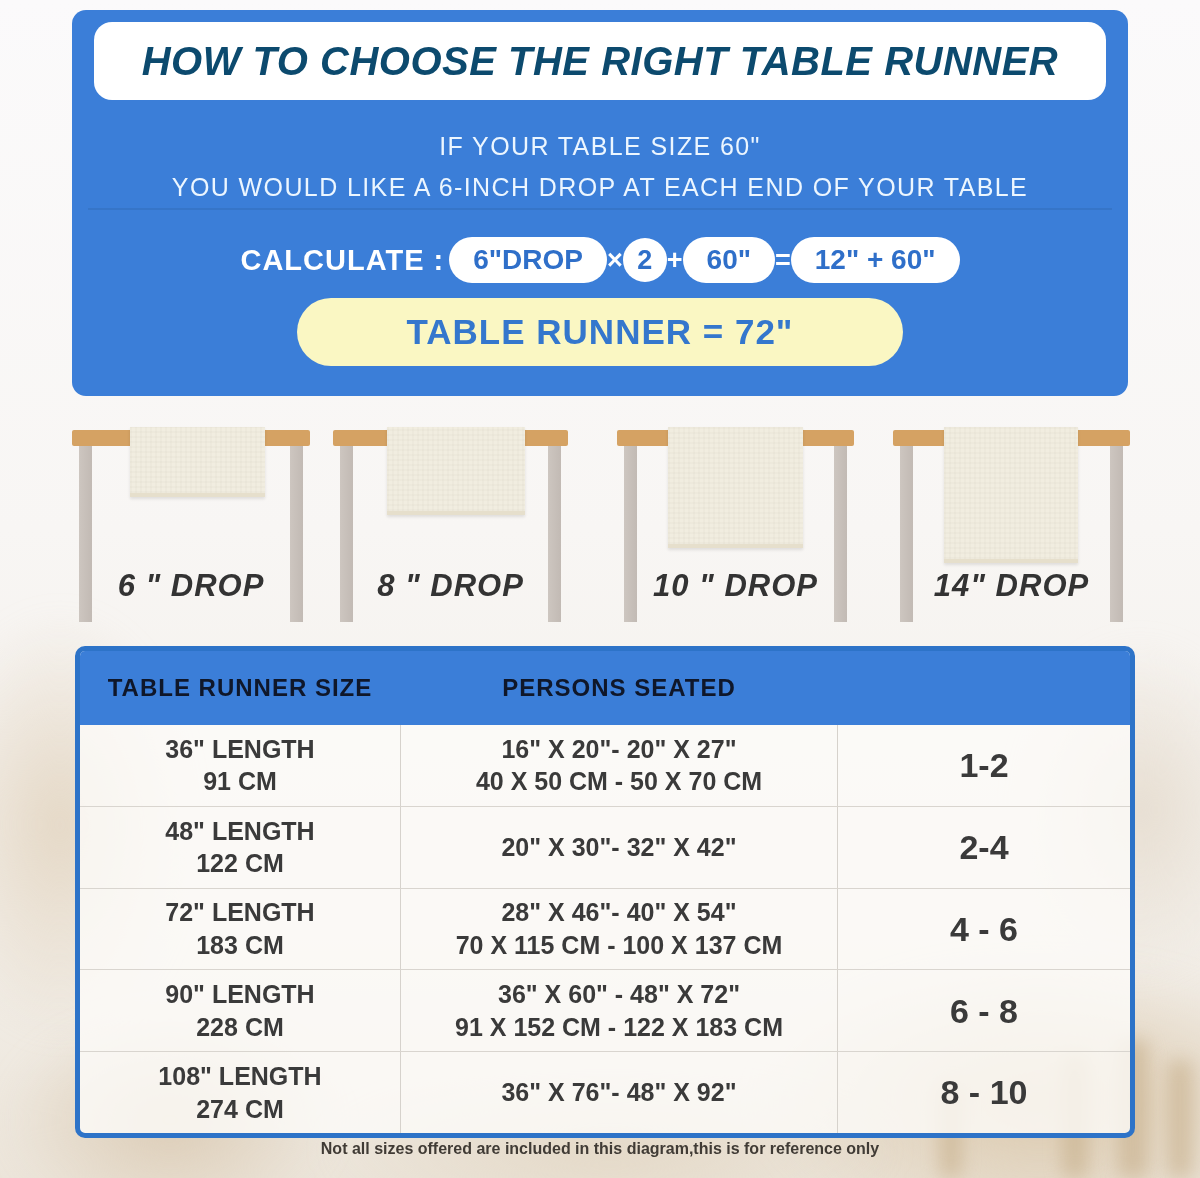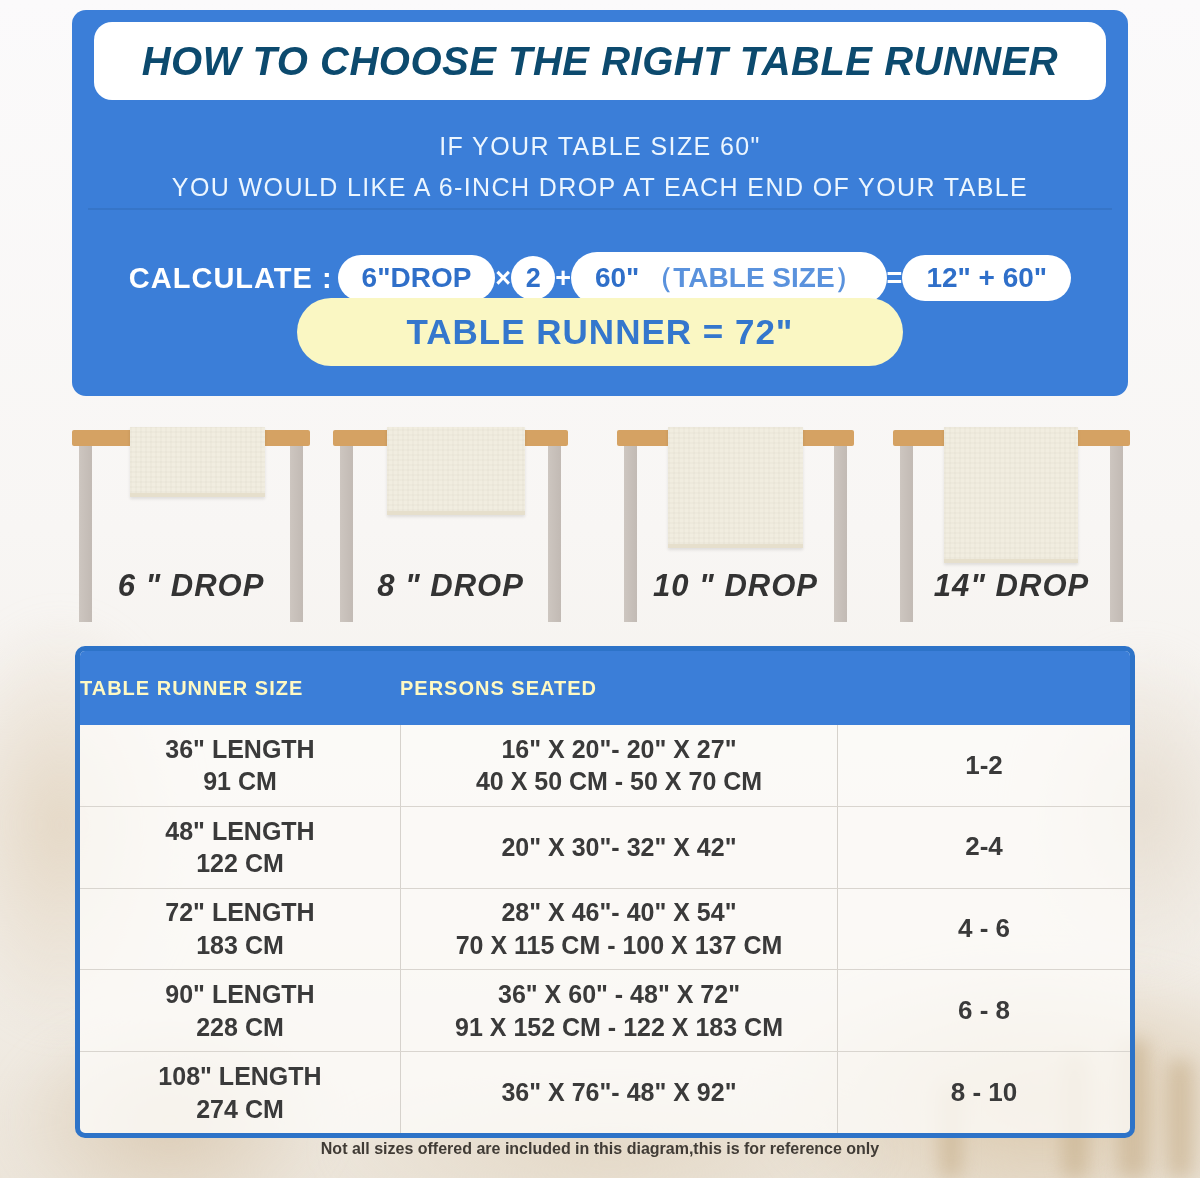--- a/index.html
+++ b/index.html
@@ -25,21 +25,21 @@
   .layer{position:absolute;inset:0;z-index:1;}
 
   
   .banner{position:absolute;left:72px;top:10px;width:1056px;height:386px;background:#3b7ed8;border-radius:14px;}
   .title-box{position:absolute;left:22px;top:12px;width:1012px;height:78px;background:#ffffff;border-radius:18px;display:flex;align-items:center;justify-content:center;}
   .title-box h1{margin:12px;font-size:40px;font-weight:700;font-style:italic;color:#0c4a6e;letter-spacing:.5px;white-space:nowrap;}
   .sub{position:absolute;left:0;width:100%;text-align:center;color:#ecf6ff;font-size:25px;letter-spacing:1.4px;margin:0;white-space:nowrap;}
   .sub1{top:122px;}
   .sub2{top:163px;}
   .banner-divider{position:absolute;left:16px;right:16px;top:198px;height:2px;background:rgba(0,0,0,.07);}
-  .calc-row{position:absolute;left:0;top:242px;width:100%;height:52px;display:flex;align-items:center;justify-content:center;}
+  .calc-row{position:absolute;left:0;top:224px;width:100%;height:52px;display:flex;align-items:center;justify-content:center;}
   .calc-label{color:#ffffff;font-size:29px;font-weight:700;letter-spacing:1px;margin-right:5px;white-space:nowrap;}
   .pill{background:#ffffff;color:#2f6fc9;border-radius:27px;padding:7px 24px;font-size:28px;font-weight:700;white-space:nowrap;display:flex;align-items:center;gap:6px;}
   .pill .lighter{color:#5a92dd;}
   .op{color:#ffffff;font-size:27px;font-weight:700;}
   .circle{width:44px;height:44px;border-radius:50%;background:#ffffff;color:#2f6fc9;font-size:27px;font-weight:700;display:flex;align-items:center;justify-content:center;flex:0 0 auto;}
   .result-pill{position:absolute;left:50%;transform:translateX(-50%);top:288px;width:606px;height:68px;border-radius:36px;background:#faf7c3;color:#3477cd;font-size:35px;font-weight:700;letter-spacing:1px;display:flex;align-items:center;justify-content:center;white-space:nowrap;}
 
   
   .drops{position:absolute;left:0;top:420px;width:1200px;height:226px;}
   .drop-item{position:absolute;top:0;height:226px;}
@@ -50,27 +50,27 @@
   .runner{position:absolute;top:7px;background:#f1ede0;background-image:repeating-linear-gradient(0deg,rgba(120,110,90,.03) 0 2px,rgba(255,255,255,0) 2px 5px),repeating-linear-gradient(90deg,rgba(120,110,90,.03) 0 2px,rgba(255,255,255,0) 2px 5px);border-bottom:4px solid #e6dfcc;box-shadow:0 2px 3px rgba(0,0,0,.10);}
   .drop-label{position:absolute;left:0;right:0;top:148px;text-align:center;font-size:31px;font-weight:700;font-style:italic;color:#333333;letter-spacing:1px;white-space:nowrap;}
   .d0{left:72px;width:238px;}  .d0 .runner{left:58px;width:135px;height:66px;}
   .d1{left:333px;width:235px;} .d1 .runner{left:54px;width:138px;height:84px;}
   .d2{left:617px;width:237px;} .d2 .runner{left:51px;width:135px;height:117px;}
   .d3{left:893px;width:237px;} .d3 .runner{left:51px;width:134px;height:132px;}
 
   
   .size-table{position:absolute;left:75px;top:646px;width:1050px;height:482px;border:5px solid #2d73c8;border-radius:10px;overflow:hidden;background:rgba(252,251,249,.8);}
   .thead{position:absolute;top:0;left:0;right:0;height:74px;background:#3b7ed8;display:grid;grid-template-columns:320px 438px 1fr;align-items:center;}
-  .th{text-align:left;color:#fef9c3;font-size:20px;font-weight:700;letter-spacing:1px;white-space:nowrap;}
+  .th{text-align:center;color:#0f172a;font-size:24px;font-weight:700;letter-spacing:1px;white-space:nowrap;}
   .tbody{position:absolute;top:74px;left:0;right:0;bottom:0;display:flex;flex-direction:column;}
   .trow{flex:1;display:grid;grid-template-columns:320px 438px 1fr;}
   .trow + .trow{border-top:1px solid #d9d5cf;}
   .cell{display:flex;flex-direction:column;justify-content:center;align-items:center;text-align:center;color:#3a3a3a;font-size:25px;font-weight:700;line-height:1.3;white-space:nowrap;}
   .cell.mid{border-left:1px solid #d6d2cc;border-right:1px solid #d6d2cc;}
-  .cell.persons{font-size:26px;}
+  .cell.persons{font-size:34px;}
 
   
   .footnote{position:absolute;left:0;top:1140px;width:100%;text-align:center;font-size:16px;font-weight:700;color:#403b35;margin:0;white-space:nowrap;}
 </style>
 </head>
 <body>
 
 <div class="bg">
   <div class="blob b1"></div>
   <div class="blob b4"></div>
@@ -94,21 +94,20 @@
     <div class="banner-divider"></div>
 
     <div class="calc-row">
       <span class="calc-label">CALCULATE :</span>
       <span class="pill">6"DROP</span>
       <span class="op">×</span>
       <span class="circle">2</span>
       <span class="op">+</span>
       <span class="pill">
         <span>60"</span>
-        <span class="lighter">（TABLE SIZE）</span>
       </span>
       <span class="op">=</span>
       <span class="pill">12" + 60"</span>
     </div>
 
     <div class="result-pill">TABLE RUNNER = 72"</div>
   </section>
 
   <section class="drops">
 

